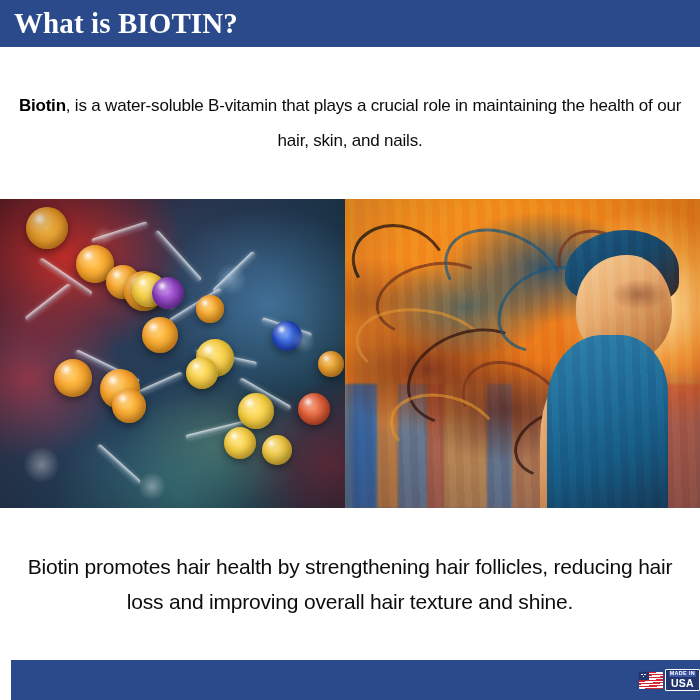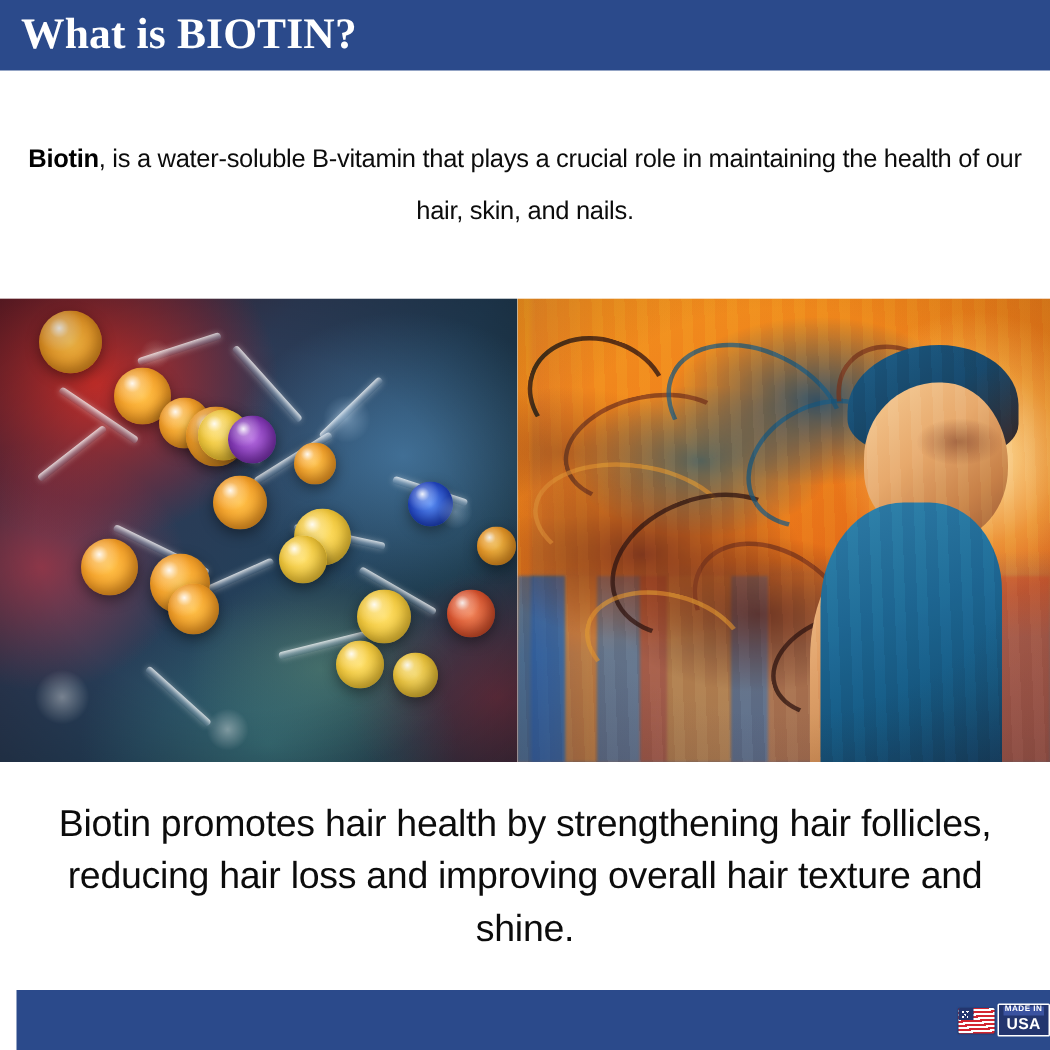--- a/index.html
+++ b/index.html
@@ -232,21 +232,21 @@
     top: 508px;
     width: 700px;
     height: 152px;
     display: flex;
     align-items: center;
     justify-content: center;
   }
   .outro-text {
     width: 676px;
     text-align: center;
-    font-size: 25px;
+    font-size: 21px;
     line-height: 35px;
     color: #0c0c0c;
     letter-spacing: -0.2px;
     font-weight: 400;
   }
 
   
   .footer-bar {
     position: absolute;
     left: 11px;

